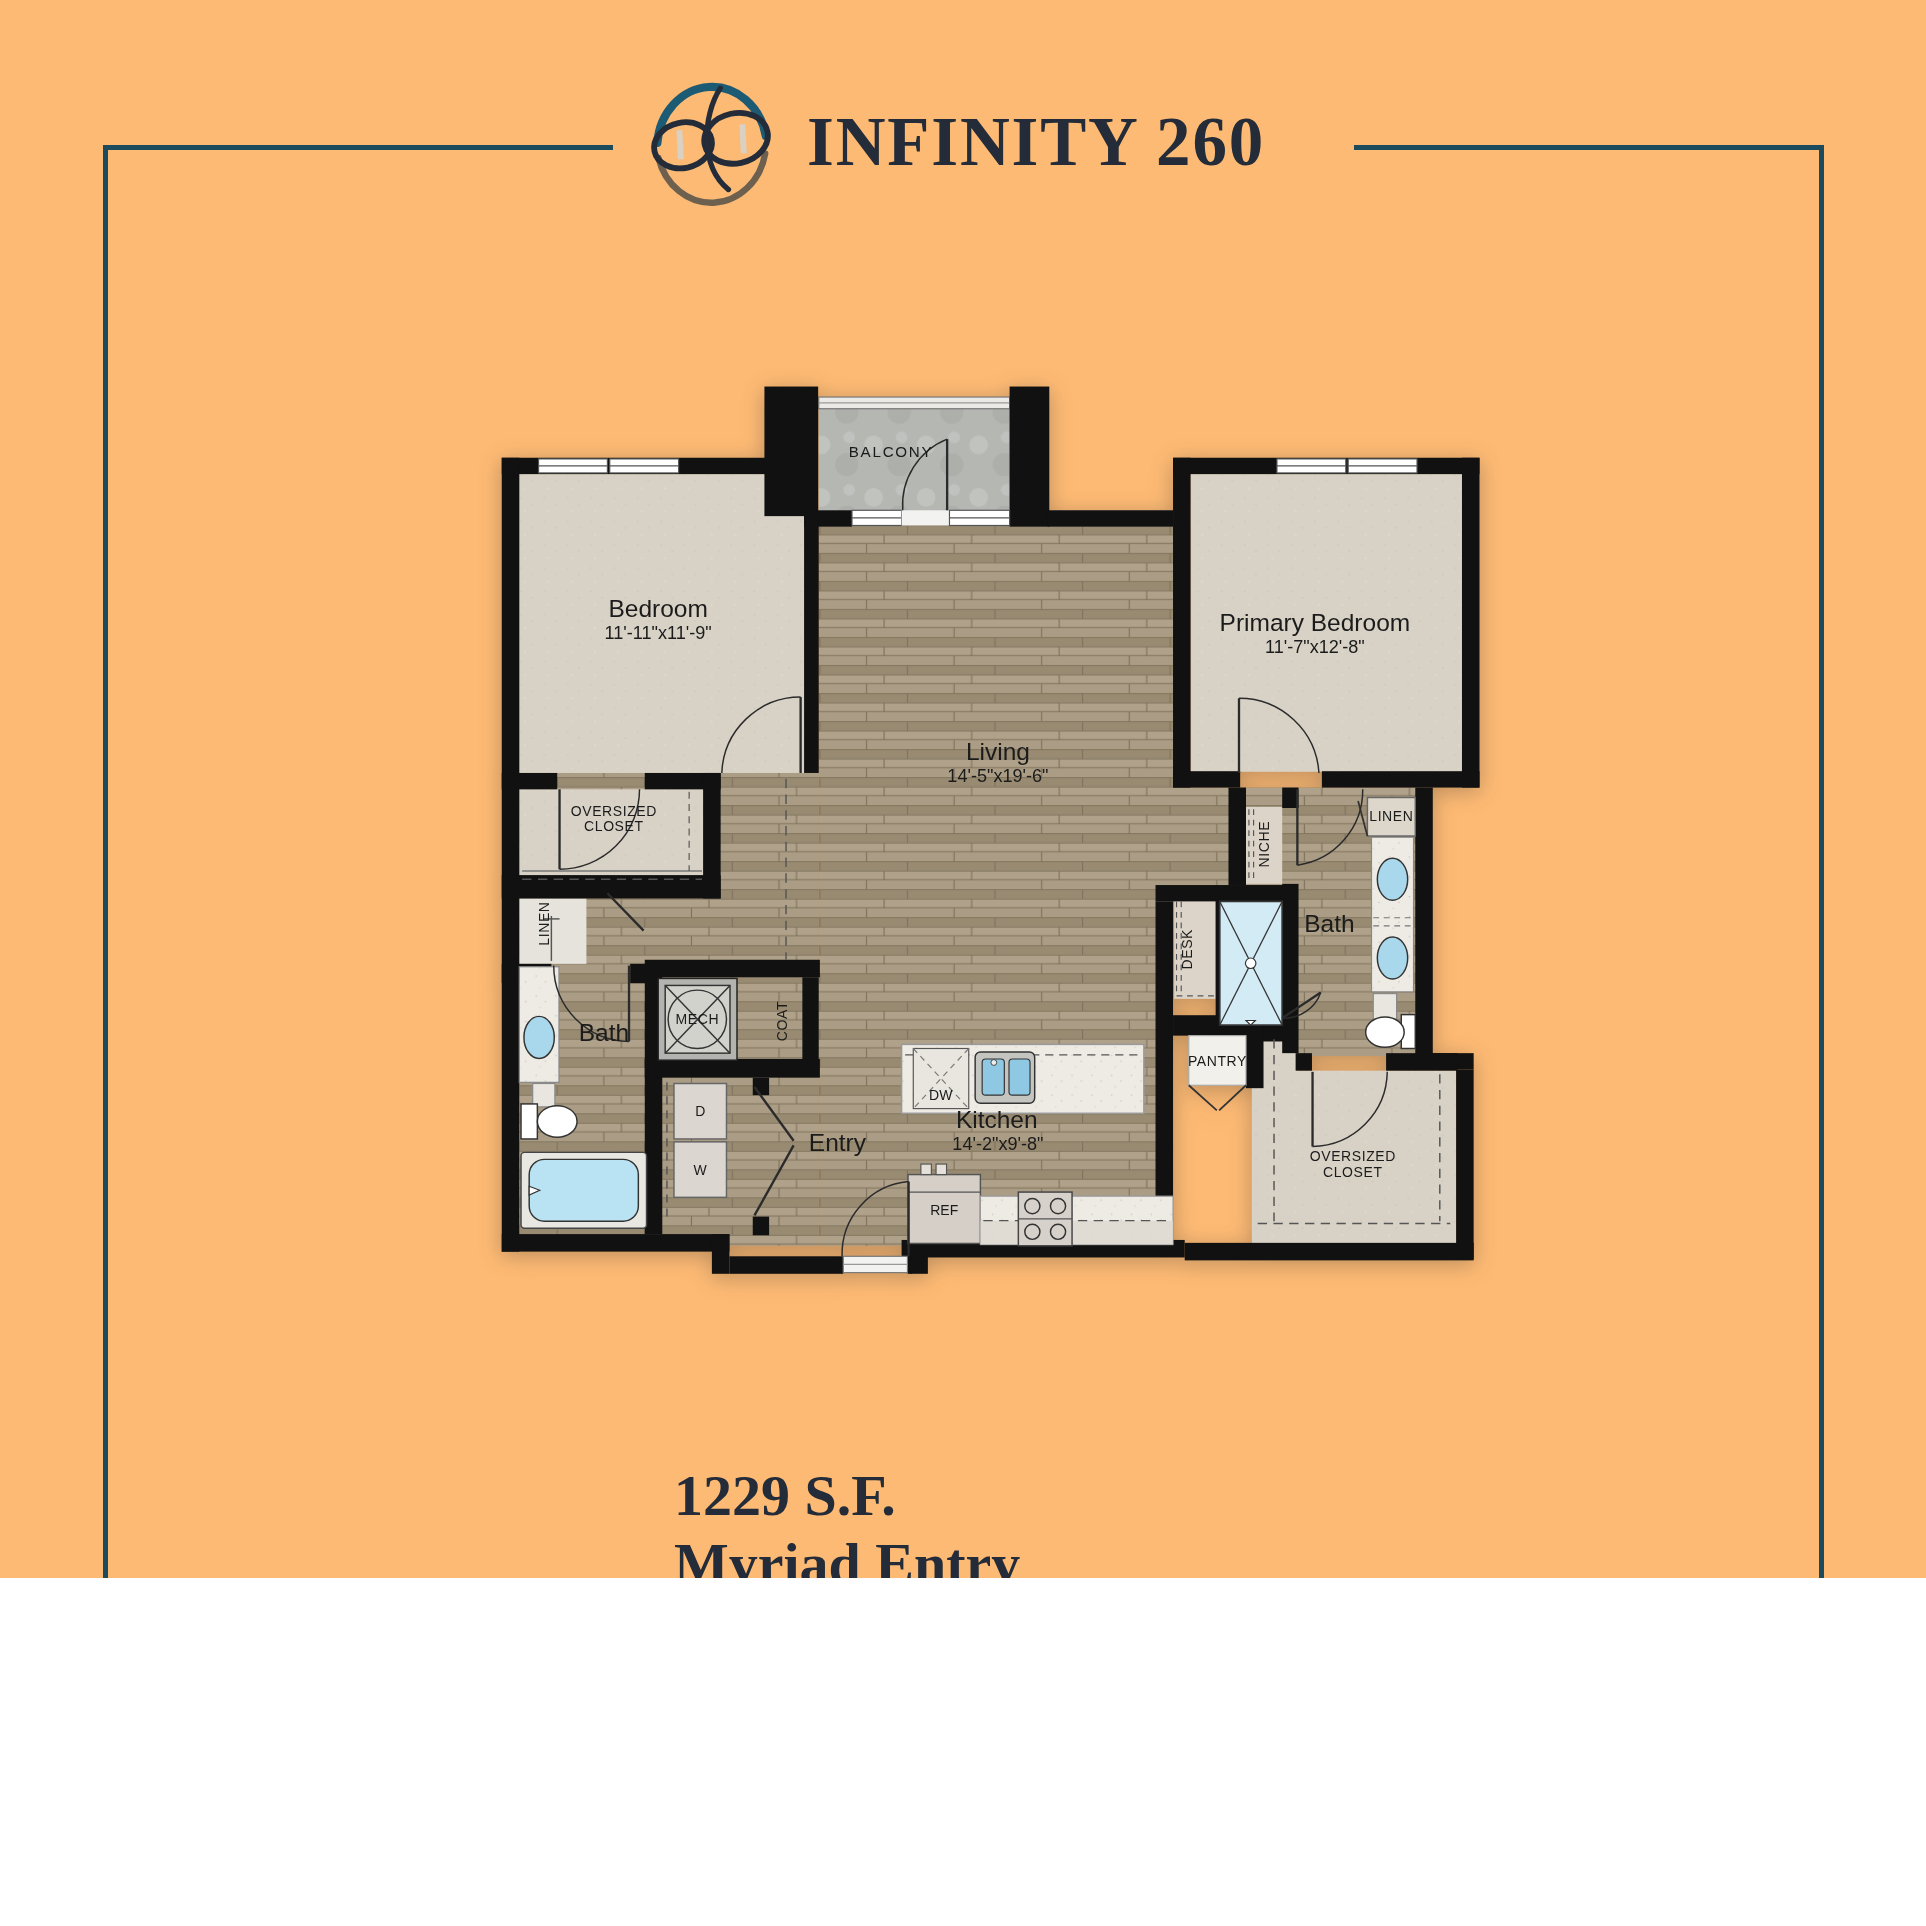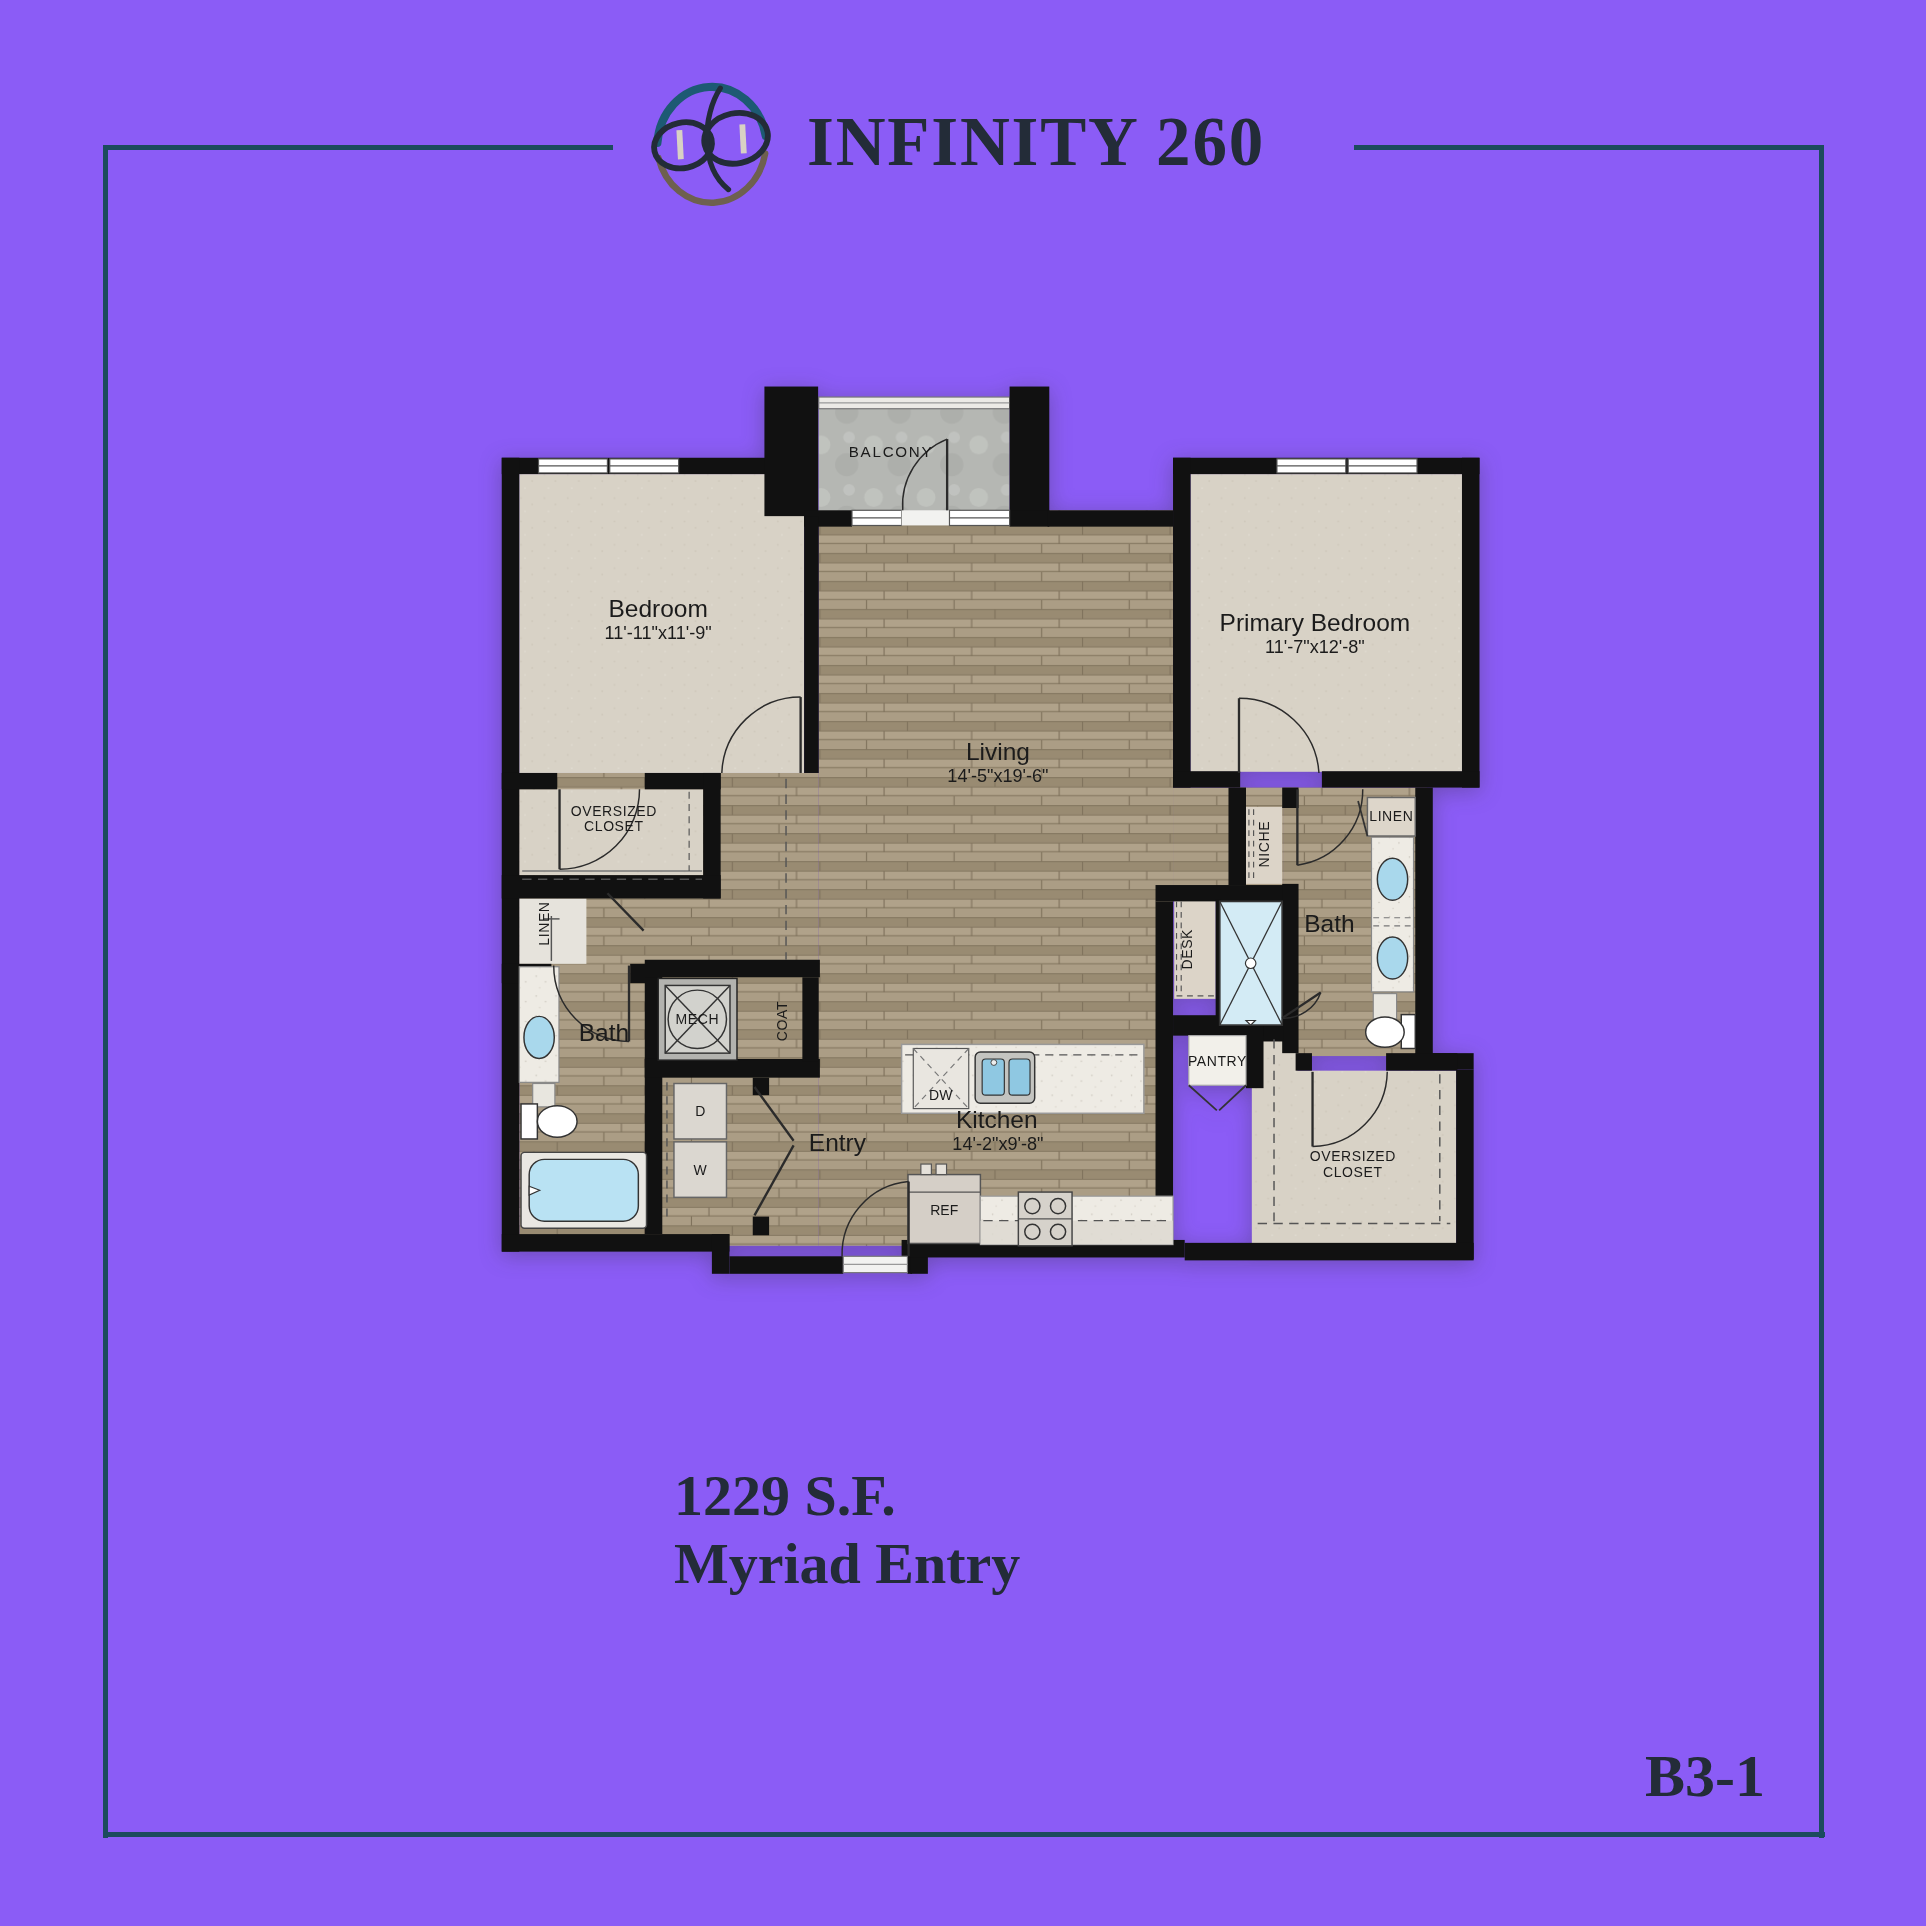--- a/index.html
+++ b/index.html
@@ -1,16 +1,16 @@
 <!DOCTYPE html>
 <html style="font-size:9.3px"><head>
 <meta charset="utf-8">
 <style>
   html,body{margin:0;padding:0;background:#ffffff;}
-  .page{position:relative;width:1926px;height:1926px;background:#8b5cf6;overflow:hidden;
+  .page{position:relative;width:1926px;height:1578px;background:#fdba74;overflow:hidden;
         font-family:"Liberation Sans",sans-serif;}
   .abs{position:absolute;}
   
   .frame{background:#1c4b5e;}
   
   .title{font-family:"Liberation Serif",serif;font-weight:bold;color:#232c38;
          font-size:69px;letter-spacing:1.8px;white-space:nowrap;}
   
   .foot{font-family:"Liberation Serif",serif;font-weight:bold;color:#232c38;
         text-align:left;font-size:58px;}

